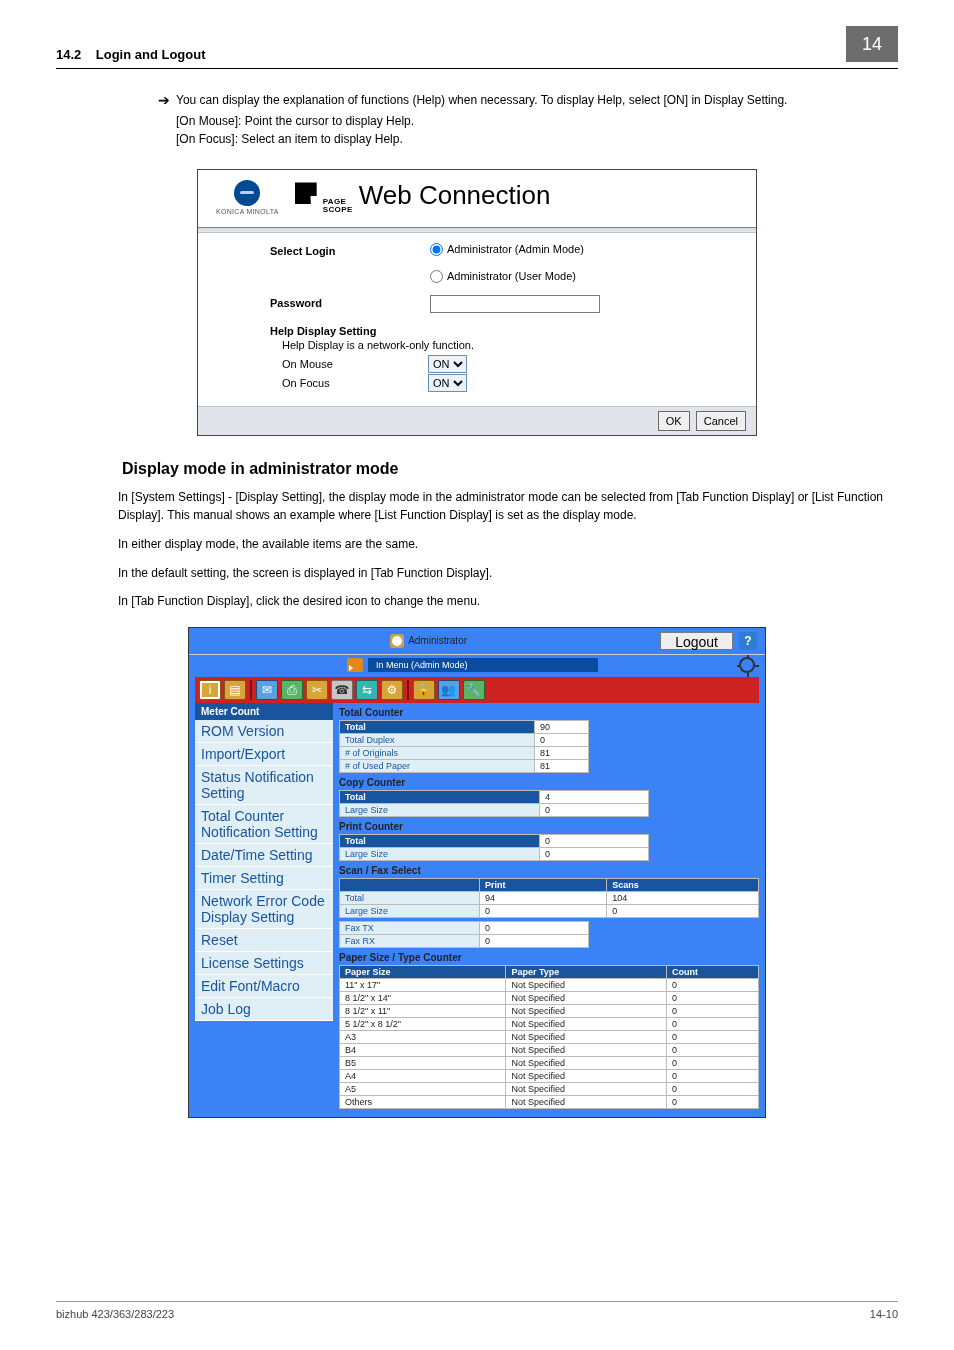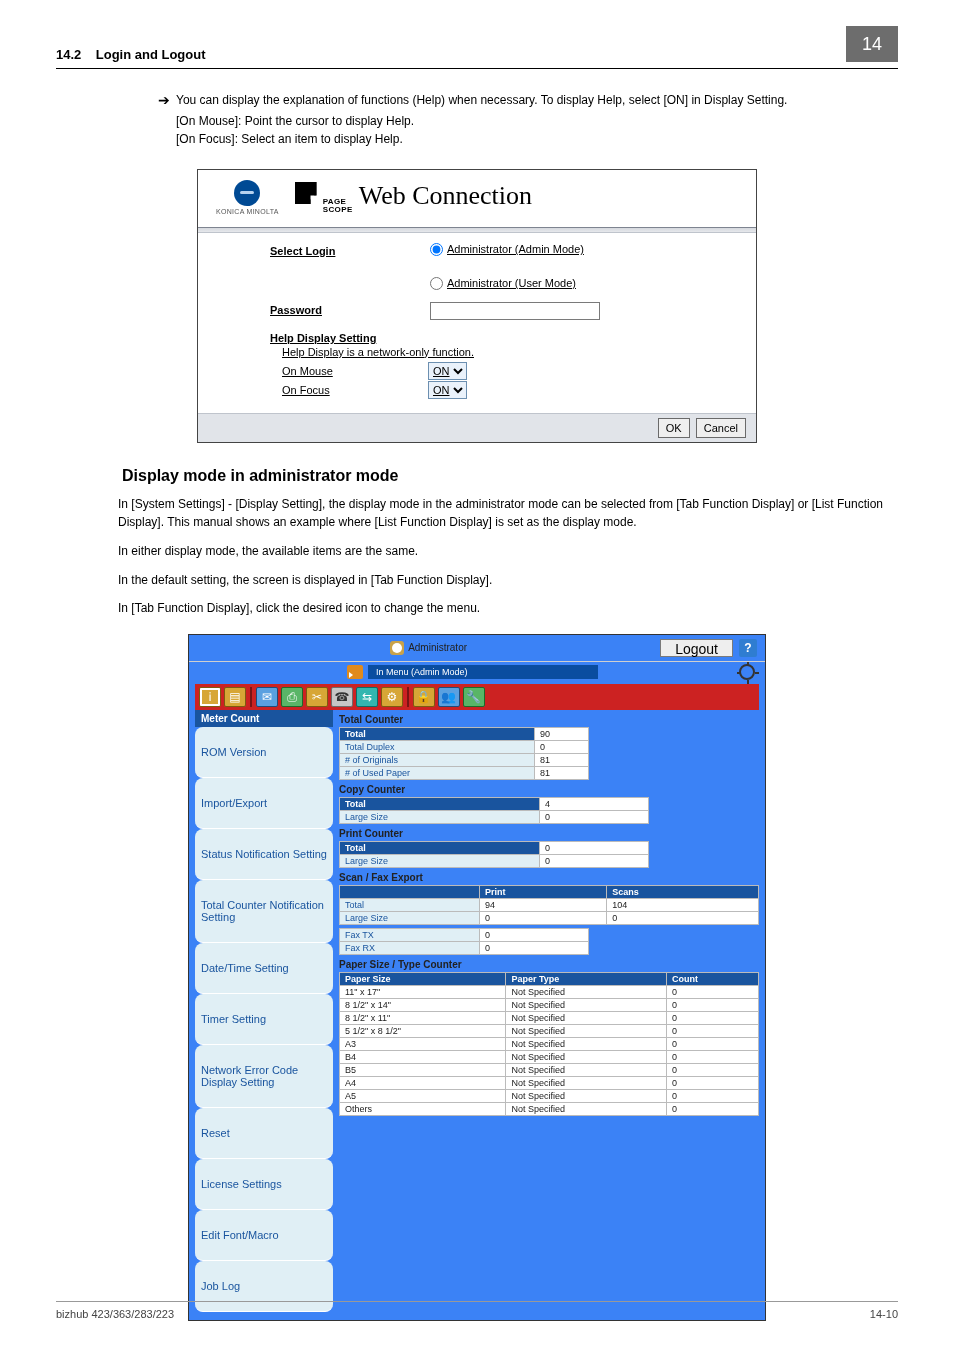--- a/index.html
+++ b/index.html
@@ -27,26 +27,26 @@
   
   .shot1 { width: 560px; margin: 20px auto 0 auto; border: 1px solid #444; background: #fff; font-size: 11px; }
   .shot1 .logo-row { display: flex; align-items: center; gap: 10px; padding: 10px 18px 12px 18px; }
   .km-dot { width: 26px; height: 26px; border-radius: 50%; background: #004a94; display: flex; align-items: center; justify-content: center; }
   .km-dot::after { content: ""; width: 14px; height: 3px; background: #b6d2ef; border-radius: 2px; }
   .km-txt { font-size: 7px; color: #555; letter-spacing: .3px; }
   .ps-logo { margin-left: 6px; display: flex; align-items: baseline; gap: 6px; }
   .ps-badge { width: 22px; height: 22px; background: #000; clip-path: polygon(0 0,100% 0,100% 62%,72% 62%,72% 100%,0 100%); position: relative; }
   .ps-badge::after { content: ""; position: absolute; right: -3px; bottom: -3px; width: 10px; height: 10px; background: #000; transform: rotate(45deg); }
   .ps-small { font-size: 8px; line-height: 8px; font-weight: bold; letter-spacing: .4px; }
-  .ps-big { font-size: 26px; font-family: Liberation Serif, serif; }
+  .ps-big { font-size: 26px; font-family: Liberation Sans, sans-serif; }
   .shot1 .sep { height: 6px; background: linear-gradient(#d5d8de,#e6e8ec); border-top: 1px solid #7e8490; border-bottom: 1px solid #bfc4cc; }
-  .shot1 .frm { padding: 10px 30px 4px 72px; text-decoration: underline; }
+  .shot1 .frm { padding: 10px 30px 4px 72px; }
   .shot1 .row { display: flex; align-items: flex-start; margin-bottom: 12px; }
   .shot1 .lab { width: 160px; font-weight: bold; padding-top: 2px; }
-  .shot1 .radios { display: flex; flex-direction: column; gap: 21px; }
+  .shot1 .radios { display: flex; flex-direction: column; gap: 14px; }
   .shot1 .radios label { display: flex; align-items: center; gap: 4px; font-size: 11px; }
   .shot1 input[type=password] { width: 170px; height: 18px; border: 1px solid #7a7a7a; }
   .shot1 .help-sec { margin: 4px 0 10px 0; }
   .shot1 .help-title { font-weight: bold; margin-bottom: 2px; }
   .shot1 .help-sub { margin: 0 0 4px 12px; }
   .shot1 .help-row { display: flex; align-items: center; margin: 1px 0 1px 12px; }
   .shot1 .help-row .hl { width: 146px; }
   .shot1 select { height: 18px; font-size: 11px; background: #eaf2fb; border: 1px solid #6c8fb0; }
   .shot1 .btns { background: #e1e4e9; padding: 4px 10px; text-align: right; border-top: 1px solid #bfc4cc; }
   .shot1 .w-btn { height: 20px; font-size: 11px; border: 1px solid #6a6a6a; background: #efefef; padding: 0 7px; margin-left: 3px; cursor: pointer; }
@@ -78,21 +78,21 @@
   .tabbar .ic.blue  { background:#5aa0e0; border-color:#204a7a; color:#fff; }
   .tabbar .ic.green { background:#59b567; border-color:#1d6a2a; color:#fff; }
   .tabbar .ic.amber { background:#d7a636; border-color:#7e5a10; color:#fff; }
   .tabbar .ic.grey  { background:#c6c6c6; border-color:#6d6d6d; color:#333; }
   .tabbar .ic.teal  { background:#33b6b0; border-color:#0f6a65; color:#fff; }
   .tabbar .ic.active{ outline: 2px solid #fff; outline-offset: -3px; }
 
   .s2-body { display: flex; padding: 0 6px 8px 6px; }
   .s2-nav { width: 148px; padding: 0; }
   .s2-nav .nh { background: #19549e; color: #fff; padding: 3px 6px; font-weight: bold; font-size: 10px; }
-  .s2-nav a { display: block; background: #e0eff5; color: #19549e; padding: 19px 6px; font-size: 11px; border-bottom: 1px solid #fff; text-decoration: none; border-radius: 8px; }
+  .s2-nav a { display: block; background: #e0eff5; color: #19549e; padding: 3px 6px; font-size: 14px; border-bottom: 1px solid #fff; text-decoration: none; }
 
   .s2-main { flex: 1; padding: 0 0 0 6px; }
   .s2-main .sect { font-weight: bold; font-size: 10px; margin: 4px 0 2px 0; }
   table.tc { border-collapse: collapse; width: 250px; padding-left: 47px; }
   table.tc td, table.tc th { border: 1px solid #bbb; padding: 1px 5px; font-size: 9px; text-align: left; }
   table.tc .hd { background: #19549e; color: #fff; font-weight: bold; }
   table.tc .lt { background: #e0eff5; color: #19549e; }
   table.tc .val { background: #fff; }
 
   table.cp { width: 310px; }
@@ -280,21 +280,21 @@
                   <td class="hd" style="width:200px">Total</td>
                   <td class="val">0</td>
                 </tr>
             <tr>
                   <td class="lt">Large Size</td>
                   <td class="val">0</td>
                 </tr>
           </tbody>
             </table>
 
-          <div class="sect">Scan / Fax Export</div>
+          <div class="sect">Scan / Fax Select</div>
           <table class="tc sc">
             <tbody>
                 <tr>
                   <td class="hd" style="width:140px"></td>
                   <td class="hd">Print</td>
                   <td class="hd">Scans</td>
                 </tr>
             <tr>
                   <td class="lt">Total</td>
                   <td class="val">94</td>

